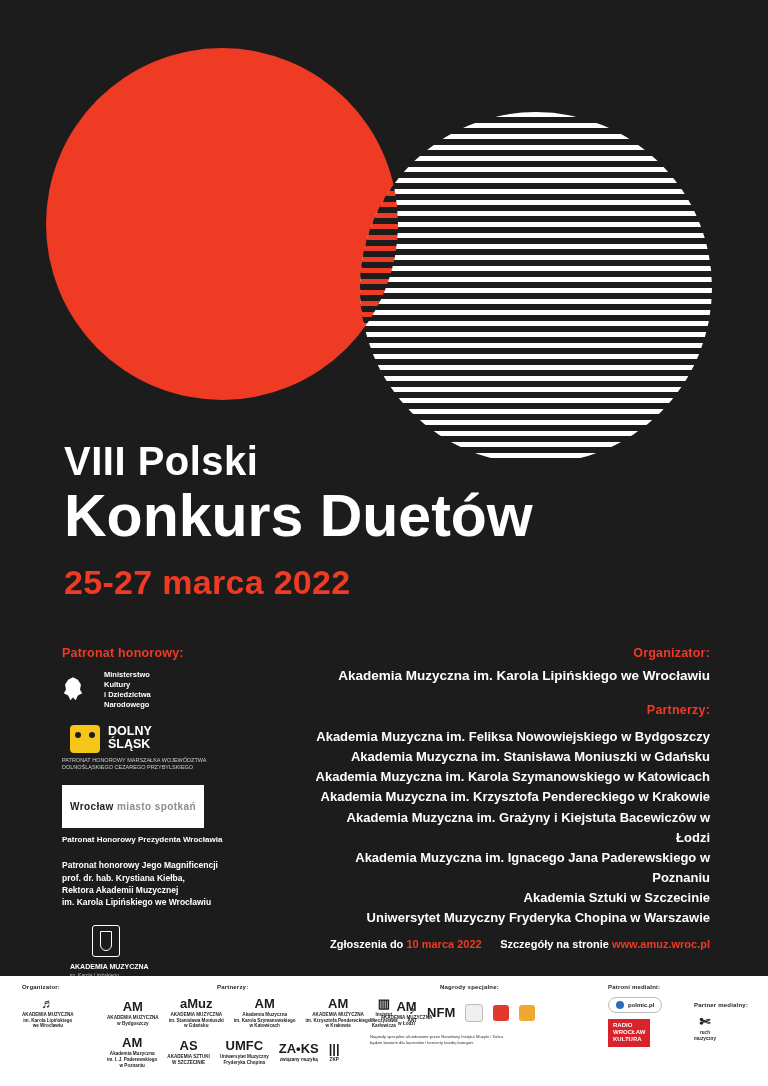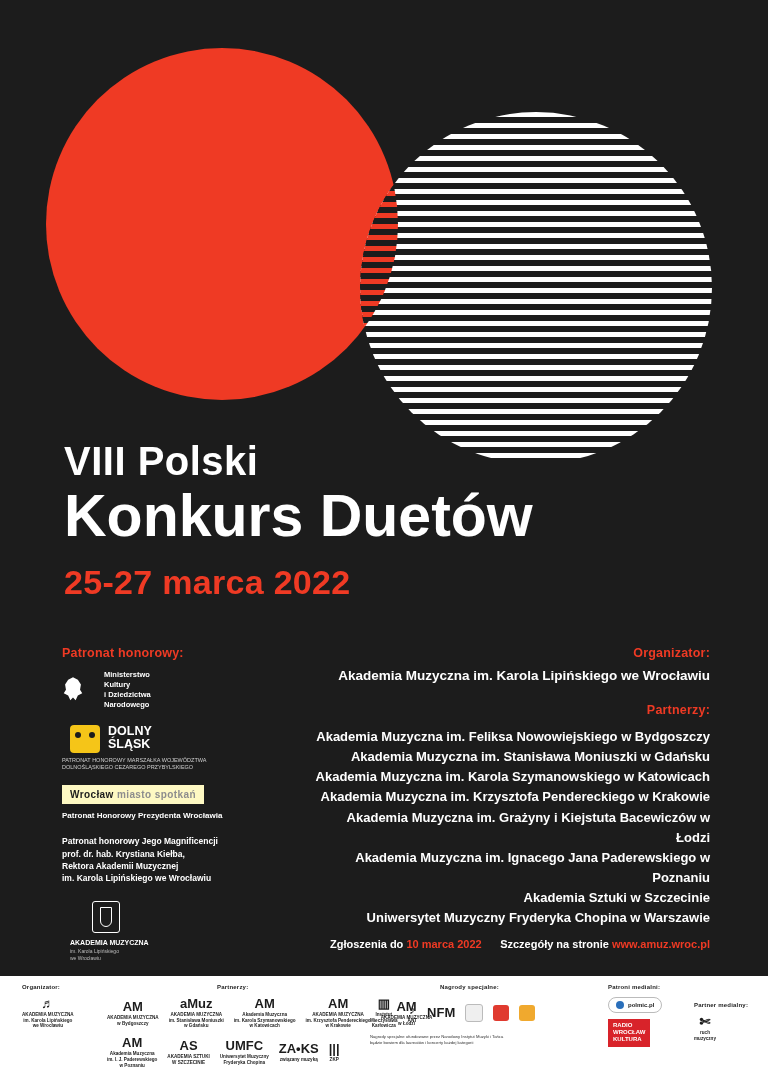--- a/index.html
+++ b/index.html
@@ -63,22 +63,22 @@
   }
   .ds-mark:before{
     content:"";position:absolute;left:5px;top:7px;width:6px;height:6px;background:#1c1c1c;border-radius:50%;
   }
   .ds-mark:after{
     content:"";position:absolute;right:5px;top:7px;width:6px;height:6px;background:#1c1c1c;border-radius:50%;
   }
   .ds-text{color:#ffffff;font-size:12.5px;font-weight:bold;line-height:1.05;}
   .tiny{color:#cfcfcf;font-size:5.5px;line-height:1.3;margin-top:4px;max-width:180px;}
   .wroc-badge{
-    margin-top:14px;background:#fef9c3;color:#1c1c1c;display:inline-block;
-    padding:4px 8px;font-size:10px;font-weight:bold;letter-spacing:0.4px;
+    margin-top:14px;background:#ffffff;color:#1c1c1c;display:inline-block;
+    padding:16px 8px;font-size:10px;font-weight:bold;letter-spacing:0.4px;
   }
   .wroc-badge .grey{color:#8d8d8d;font-weight:bold;}
   .amuz-logo{margin-top:16px;display:flex;flex-direction:column;align-items:flex-start;}
   .amuz-mark{
     width:26px;height:30px;border:1.6px solid #fff;border-radius:3px;margin-left:30px;
     position:relative;
   }
   .amuz-mark:before{
     content:"";position:absolute;left:7px;top:5px;width:10px;height:18px;border:1.4px solid #fff;border-radius:0 0 6px 6px;
   }

